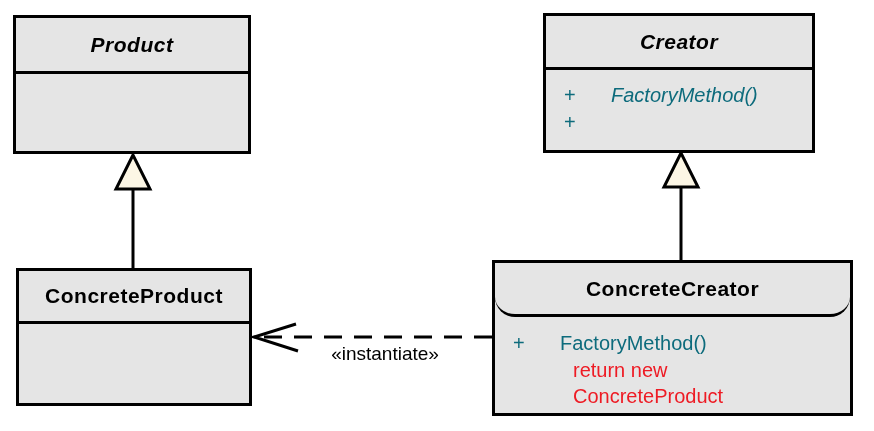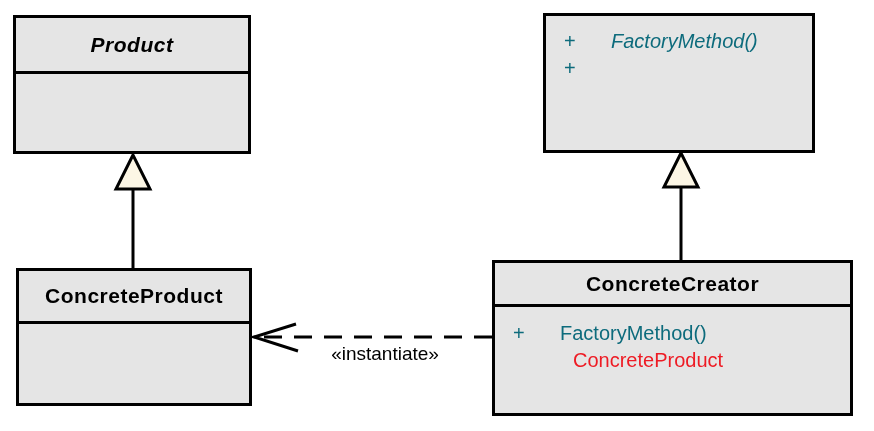--- a/index.html
+++ b/index.html
@@ -79,21 +79,21 @@
 
   
   #box-product          { left: 13px;  top: 15px;  width: 238px; height: 139px; }
   #box-product .title-compartment { height: 56px; }
   #box-creator          { left: 543px; top: 13px;  width: 272px; height: 140px; }
   #box-creator .title-compartment { height: 54px; }
   #box-creator .body-compartment  { padding-top: 12px; }
   #box-concrete-product { left: 16px;  top: 268px; width: 236px; height: 138px; }
   #box-concrete-product .title-compartment { height: 53px; }
   #box-concrete-creator { left: 492px; top: 260px; width: 361px; height: 156px; }
-  #box-concrete-creator .title-compartment { height: 44px; }
+  #box-concrete-creator .title-compartment { height: 54px; border-radius: 20px; }
   #box-concrete-creator .body-compartment  { padding-top: 13px; }
 </style>
 </head>
 <body>
 
 <div class="canvas">
 
   <svg class="connector-layer" width="874" height="431" viewBox="0 0 874 431">
 
     <line x1="133" y1="189" x2="133" y2="269" stroke="#000000" stroke-width="3"></line>
@@ -105,20 +105,21 @@
     <line x1="492" y1="337" x2="260" y2="337" stroke="#000000" stroke-width="3" stroke-dasharray="18,12"></line>
     <polyline points="296,324 254,337 298,351" fill="none" stroke="#000000" stroke-width="3"></polyline>
   </svg>
 
   <div class="class-box abstract" id="box-product">
     <div class="title-compartment">Product</div>
     <div class="body-compartment"></div>
   </div>
 
   <div class="class-box abstract" id="box-creator">
+    <div class="title-compartment">Creator</div>
     <div class="body-compartment">
       <div class="method-row">
         <span class="vis">+</span>
         <span class="method-name italic">FactoryMethod()</span>
       </div>
       <div class="method-row">
         <span class="vis">+</span>
       </div>
     </div>
   </div>
@@ -128,19 +129,20 @@
     <div class="body-compartment"></div>
   </div>
 
   <div class="class-box" id="box-concrete-creator">
     <div class="title-compartment">ConcreteCreator</div>
     <div class="body-compartment">
       <div class="method-row">
         <span class="vis">+</span>
         <span class="method-name">FactoryMethod()</span>
       </div>
+      <div class="code-line">return new</div>
       <div class="code-line">ConcreteProduct</div>
     </div>
   </div>
 
   <div class="instantiate-label">«instantiate»</div>
 
 </div>
 
 </body></html>

